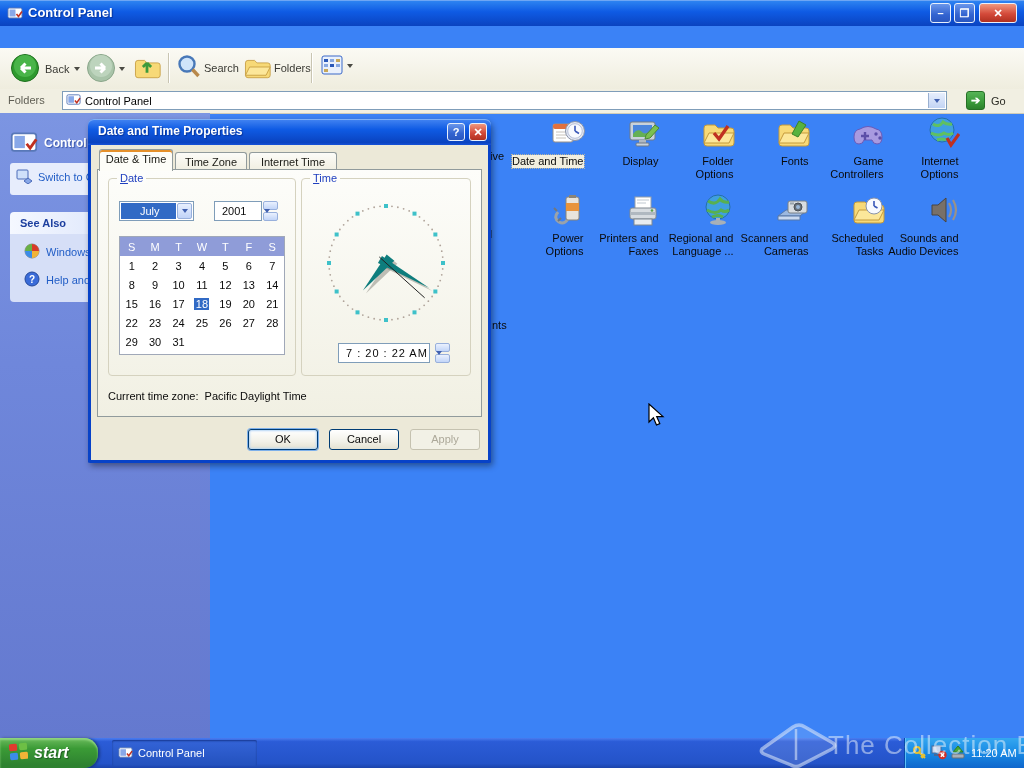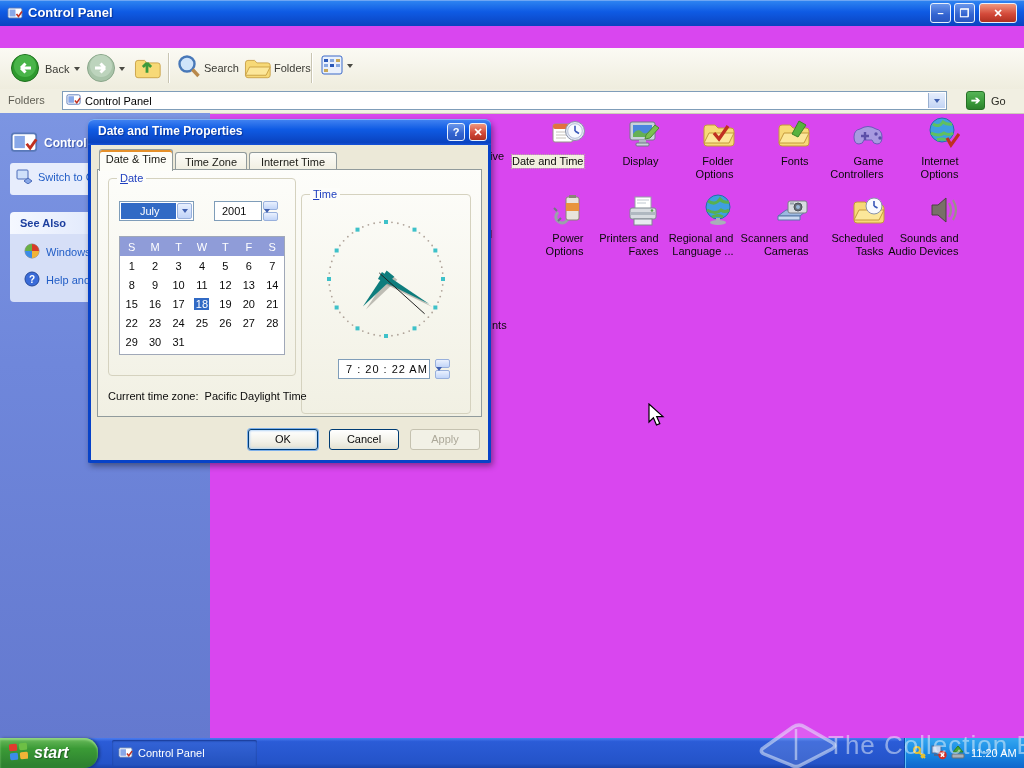--- a/index.html
+++ b/index.html
@@ -1,17 +1,17 @@
 <!DOCTYPE html>
 <html><head>
 <meta charset="utf-8">
 <style>
   html,body{margin:0;padding:0;background:#444;}
   .screen{position:relative;width:1024px;height:768px;overflow:hidden;
-    font-family:"Liberation Sans",sans-serif;font-size:11px;background:#d946ef;
+    font-family:"Liberation Sans",sans-serif;font-size:11px;background:#3b82f6;
     -webkit-font-smoothing:antialiased;}
   .abs{position:absolute;}
   
   .titlebar{left:0;top:0;width:1024px;height:26px;
     background:linear-gradient(180deg,var(--title-top) 0%,var(--title-mid) 45%,var(--title-deep) 100%);
     box-shadow:inset 0 1px 0 #6ea6f4;}
   .titlebar .wtitle{position:absolute;left:28px;top:5px;color:#fff;font-weight:bold;font-size:13px;
     text-shadow:1px 1px 1px #06339a;}
   .capbtn{position:absolute;top:3px;width:21px;height:20px;border-radius:3px;border:1px solid #e8f0fc;
     background:linear-gradient(180deg,#6a96ea,#3263d0 60%,#2a57c0);color:#fff;font-size:11px;
@@ -468,21 +468,21 @@
                   <td><span></span></td>
                   <td><span></span></td>
                   <td><span></span></td>
                   <td><span></span></td>
                 </tr>
               </tbody>
             </table>
           </div>
       </div>
 
-      <div class="group" style="left:203px;top:24px;width:170px;height:220px">
+      <div class="group" style="left:203px;top:8px;width:170px;height:198px">
         <span class="glabel"><span class="hk">T</span><span>ime</span></span>
         <svg id="clock-svg" width="150" height="134" viewBox="-75 -70 150 134" style="position:absolute;left:9px;top:14px">
             <rect x="-2" y="-59" width="4" height="4" fill="#3ec1c9"></rect>
             <circle cx="5.958122406256247" cy="-56.687748035991575" r="0.9" fill="#b0a49a"></circle>
             <circle cx="11.85096637661228" cy="-55.754413241826924" r="0.9" fill="#b0a49a"></circle>
             <circle cx="17.613968679372" cy="-54.21022142882375" r="0.9" fill="#b0a49a"></circle>
             <circle cx="23.183988655320608" cy="-52.07209108562825" r="0.9" fill="#b0a49a"></circle>
             <rect x="26.499999999999996" y="-51.363448015713004" width="4" height="4" fill="#3ec1c9"></rect>
             <circle cx="33.50375938067097" cy="-46.11396867937201" r="0.9" fill="#b0a49a"></circle>
             <circle cx="38.14044456245492" cy="-42.35925505221147" r="0.9" fill="#b0a49a"></circle>

